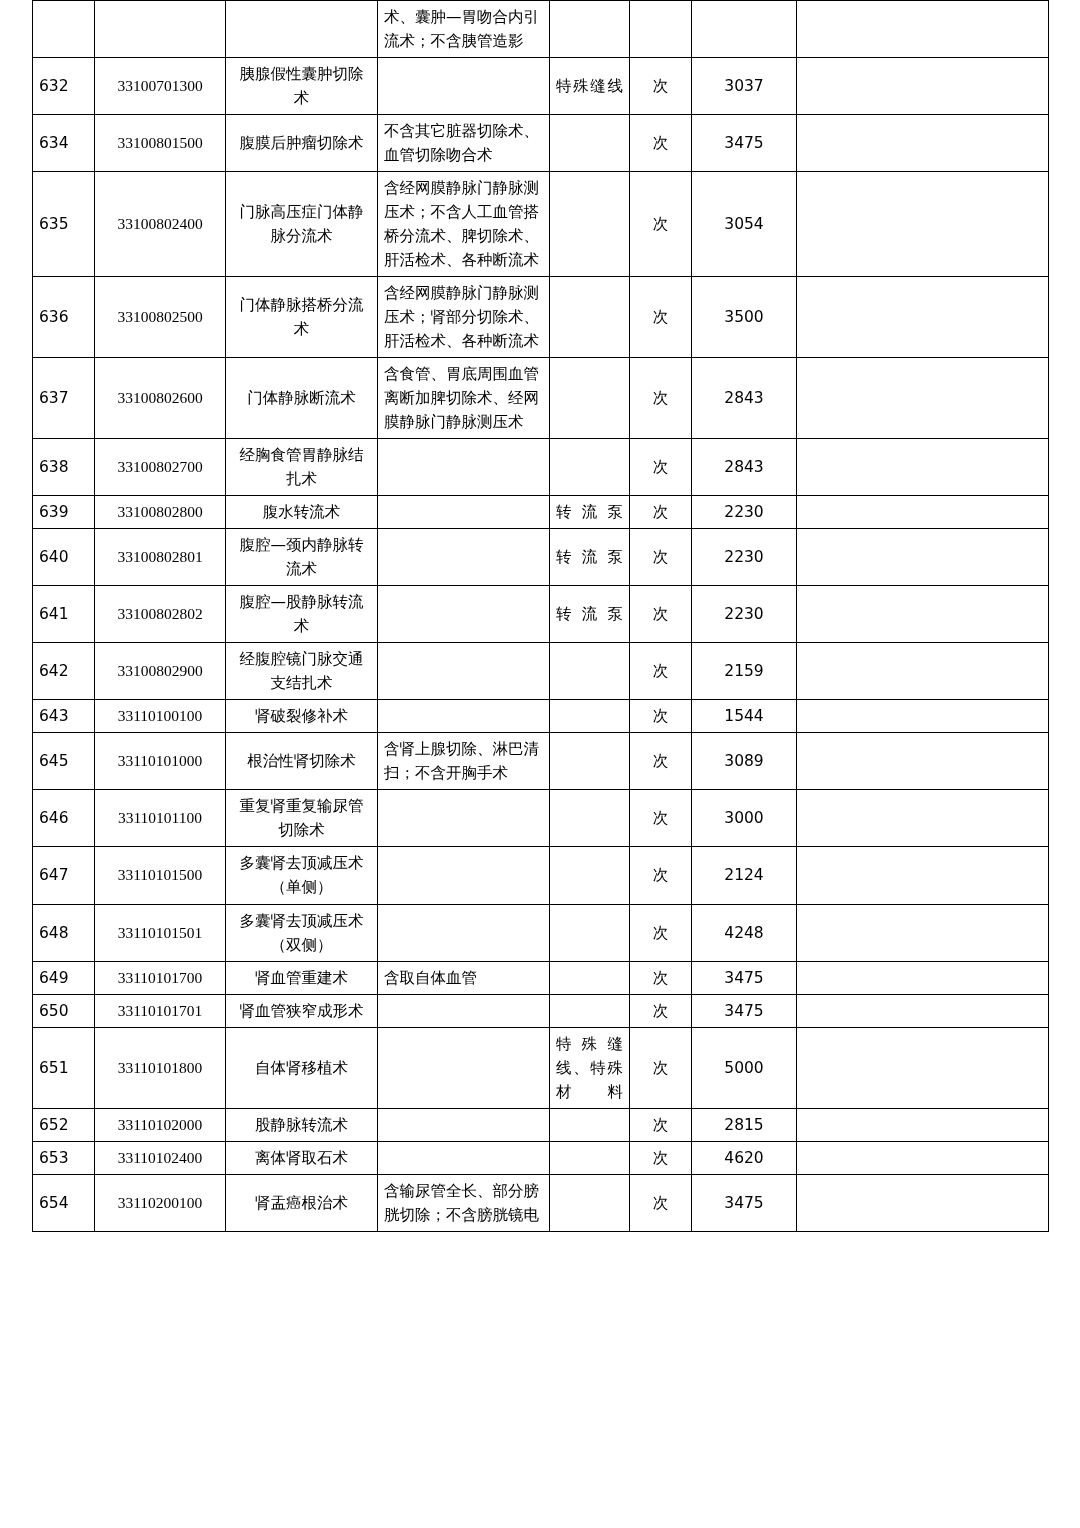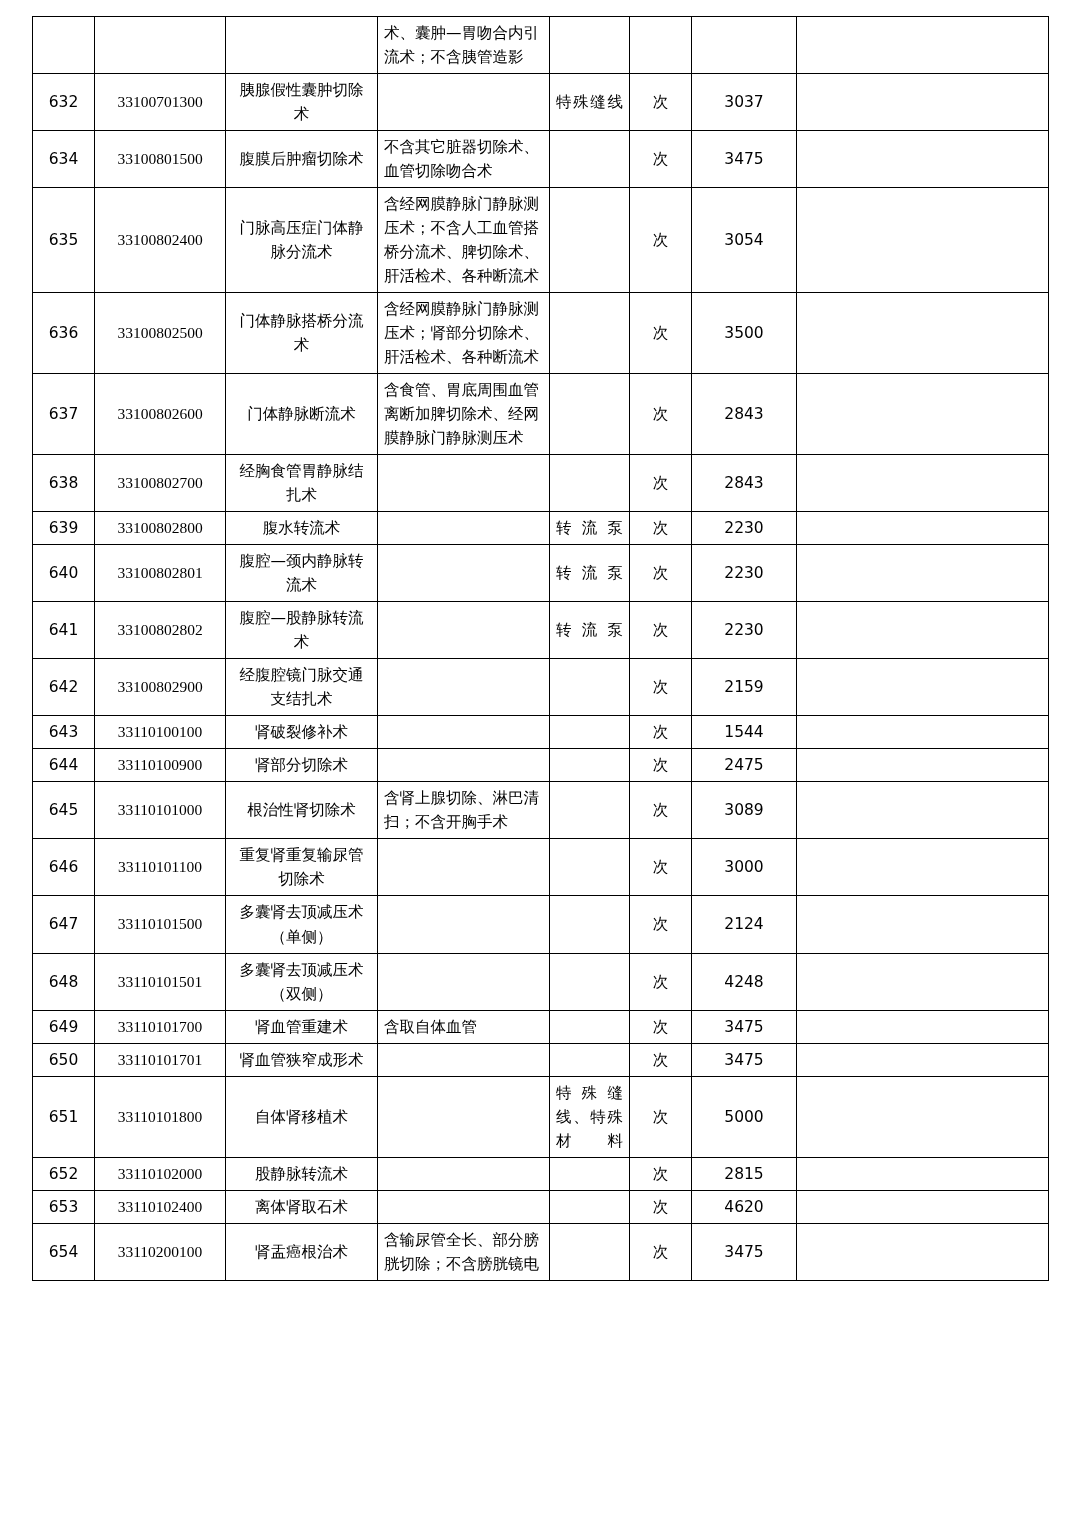--- a/index.html
+++ b/index.html
@@ -11,21 +11,21 @@
     width: 1080px;
     height: 1528px;
     font-family: "DejaVu Sans", "Liberation Sans", sans-serif;
     color: #000000;
   }
   .page {
     position: relative;
     width: 1080px;
     height: 1528px;
     box-sizing: border-box;
-    padding: 16px 32px;
+    padding: 0 32px;
   }
   table.price-table {
     border-collapse: collapse;
     width: 1016px;
     table-layout: fixed;
     margin: 0;
   }
   table.price-table td {
     border: 1px solid #000000;
     font-size: 15.5px;
@@ -38,21 +38,21 @@
   
   col.c-seq   { width: 62px; }
   col.c-code  { width: 131px; }
   col.c-name  { width: 152px; }
   col.c-desc  { width: 172px; }
   col.c-excl  { width: 80px; }
   col.c-unit  { width: 62px; }
   col.c-price { width: 105px; }
   col.c-note  { width: 252px; }
 
-  .cell-seq   { text-align: center; }
+  .cell-seq   { text-align: left; }
   .cell-code  { text-align: center; font-family: Liberation Serif, serif; }
   .cell-name  { text-align: center; }
   .cell-desc  { text-align: left; }
   .cell-excl  { text-align: justify; text-align-last: justify; margin-left: 19px; }
   .cell-unit  { text-align: center; }
   .cell-price { text-align: center; }
   .cell-note  { text-align: center; }
 
   
   .cont td { vertical-align: top; }
@@ -187,30 +187,20 @@
           <td class="cell-seq">643</td>
           <td class="cell-code">33110100100</td>
           <td class="cell-name">肾破裂修补术</td>
           <td class="cell-desc"></td>
           <td class="cell-excl"></td>
           <td class="cell-unit">次</td>
           <td class="cell-price">1544</td>
           <td class="cell-note"></td>
         </tr>
         <tr>
-          <td class="cell-seq">644</td>
-          <td class="cell-code">33110100900</td>
-          <td class="cell-name">肾部分切除术</td>
-          <td class="cell-desc"></td>
-          <td class="cell-excl"></td>
-          <td class="cell-unit">次</td>
-          <td class="cell-price">2475</td>
-          <td class="cell-note"></td>
-        </tr>
-        <tr>
           <td class="cell-seq">645</td>
           <td class="cell-code">33110101000</td>
           <td class="cell-name">根治性肾切除术</td>
           <td class="cell-desc">含肾上腺切除、淋巴清扫；不含开胸手术</td>
           <td class="cell-excl"></td>
           <td class="cell-unit">次</td>
           <td class="cell-price">3089</td>
           <td class="cell-note"></td>
         </tr>
         <tr>

